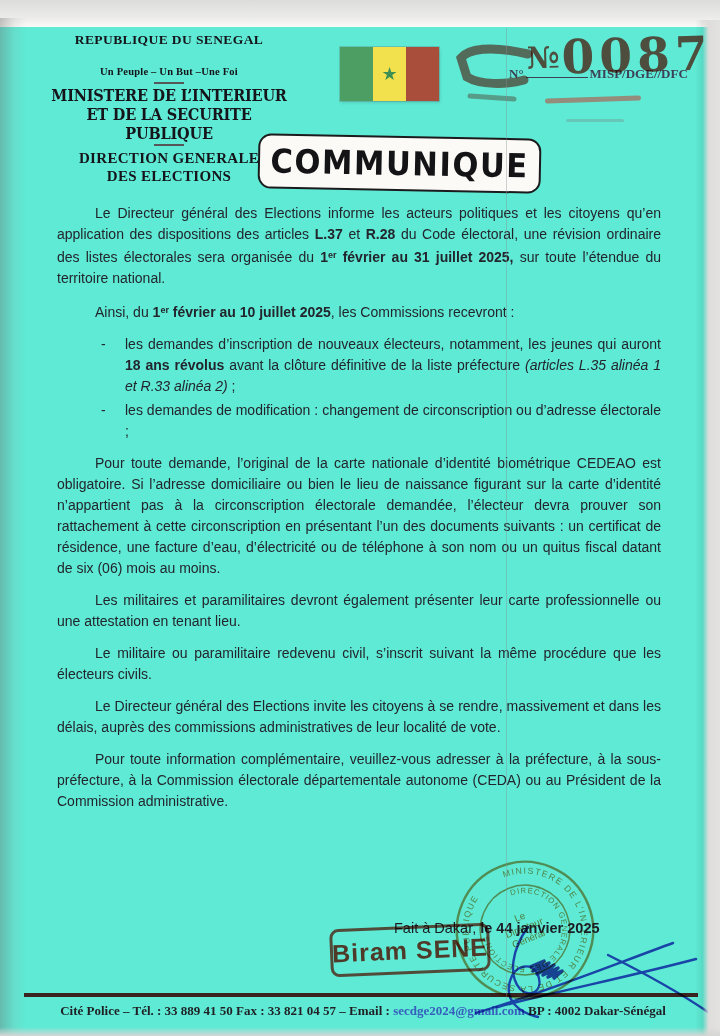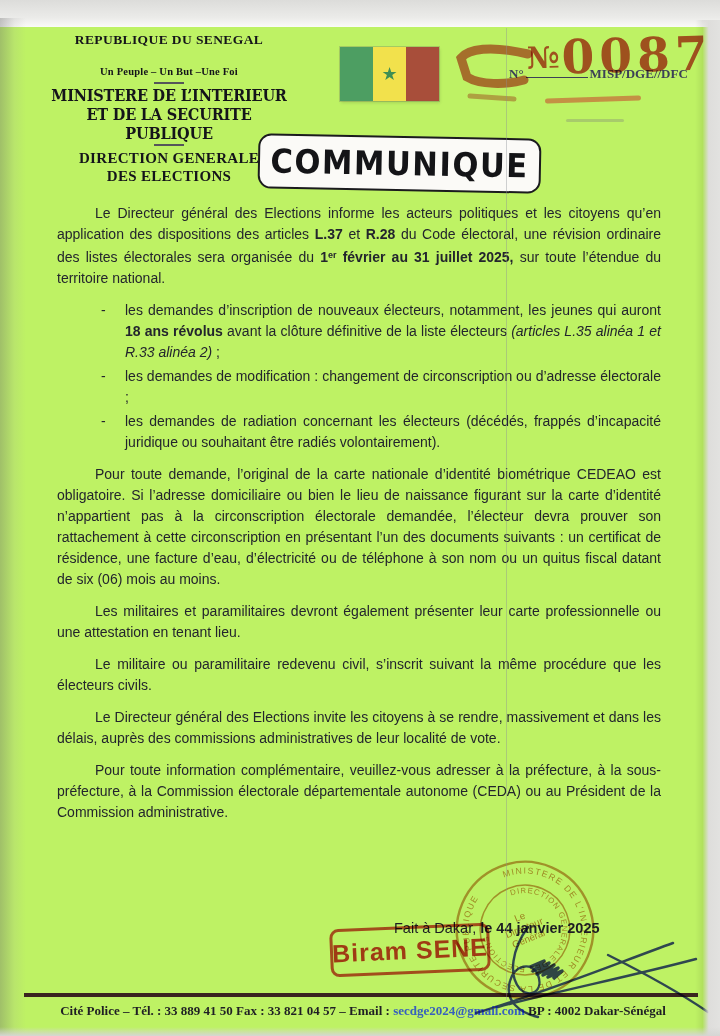--- a/index.html
+++ b/index.html
@@ -1,21 +1,21 @@
 <!DOCTYPE html>
 <html><head>
 <meta charset="utf-8">
 <style>
   html,body{margin:0;padding:0;}
   body{
     width:720px;height:1036px;position:relative;overflow:hidden;
     background:#e6e6e4;
     font-family:"Liberation Sans", sans-serif;
   }
-  .scan{position:absolute;inset:0;background:#bef264;}
+  .scan{position:absolute;inset:0;background:#5eead4;}
   
   .edge-top{position:absolute;top:0;left:0;right:0;height:27px;
     background:linear-gradient(#dcdcda,#ebebe9 65%,#fbfaf7);z-index:8;}
   .edge-left{position:absolute;top:18px;left:0;width:26px;bottom:0;
     background:linear-gradient(90deg,rgba(110,110,112,.38),rgba(150,150,152,.14) 55%,rgba(0,0,0,0));z-index:8;}
   .edge-right{position:absolute;top:20px;right:0;width:25px;bottom:0;
     background:linear-gradient(270deg,#e2e2e0 ,#dedddb 45%,rgba(0,0,0,.07) 70%,rgba(0,0,0,0));z-index:8;}
   .edge-bottom{position:absolute;left:0;right:0;bottom:0;height:9px;
     background:linear-gradient(0deg,#d6d6d4,rgba(0,0,0,0));z-index:8;}
   .fold-line{position:absolute;left:506px;top:28px;bottom:36px;width:1px;
@@ -127,25 +127,25 @@
   <div class="stamp-dash"></div>
   <div class="gray-dash"></div>
 
   <div class="title-box">
     <span class="title-text">COMMUNIQUE</span>
   </div>
 
   <div class="doc-body">
     <p><span>Le Directeur général des Elections informe les acteurs politiques et les citoyens qu’en application des dispositions des articles </span><strong>L.37</strong><span> et </span><strong>R.28</strong><span> du Code électoral, une révision ordinaire des listes électorales sera organisée du </span><strong><span>1</span><sup>er</sup><span> février au 31 juillet 2025,</span></strong><span> sur toute l’étendue du territoire national.</span></p>
 
+    <p><span>Ainsi, du </span><strong><span>1</span><sup>er</sup><span> février au 10 juillet 2025</span></strong><span>, les Commissions recevront :</span></p>
 
     <ul class="demands">
-      <li><span>les demandes d’inscription de nouveaux électeurs, notamment, les jeunes qui auront </span><strong>18 ans révolus</strong><span> avant la clôture définitive de la liste électeurs </span><em>(articles L.35 alinéa 1 et R.33 alinéa 2)</em><span> ;</span></li>
+      <li><span>les demandes d’inscription de nouveaux électeurs, notamment, les jeunes qui auront </span><strong>18 ans révolus</strong><span> avant la clôture définitive de la liste préfecture </span><em>(articles L.35 alinéa 1 et R.33 alinéa 2)</em><span> ;</span></li>
       <li>les demandes de modification : changement de circonscription ou d’adresse électorale ;</li>
-      <li>les demandes de radiation concernant les électeurs (décédés, frappés d’incapacité juridique ou souhaitant être radiés volontairement).</li>
     </ul>
 
     <p>Pour toute demande, l’original de la carte nationale d’identité biométrique CEDEAO est obligatoire. Si l’adresse domiciliaire ou bien le lieu de naissance figurant sur la carte d’identité n’appartient pas à la circonscription électorale demandée, l’électeur devra prouver son rattachement à cette circonscription en présentant l’un des documents suivants : un certificat de résidence, une facture d’eau, d’électricité ou de téléphone à son nom ou un quitus fiscal datant de six (06) mois au moins.</p>
     <p>Les militaires et paramilitaires devront également présenter leur carte professionnelle ou une attestation en tenant lieu.</p>
     <p>Le militaire ou paramilitaire redevenu civil, s’inscrit suivant la même procédure que les électeurs civils.</p>
     <p>Le Directeur général des Elections invite les citoyens à se rendre, massivement et dans les délais, auprès des commissions administratives de leur localité de vote.</p>
     <p>Pour toute information complémentaire, veuillez-vous adresser à la préfecture, à la sous-préfecture, à la Commission électorale départementale autonome (CEDA) ou au Président de la Commission administrative.</p>
   </div>
 
   <svg class="round-stamp" viewBox="0 0 150 150">

